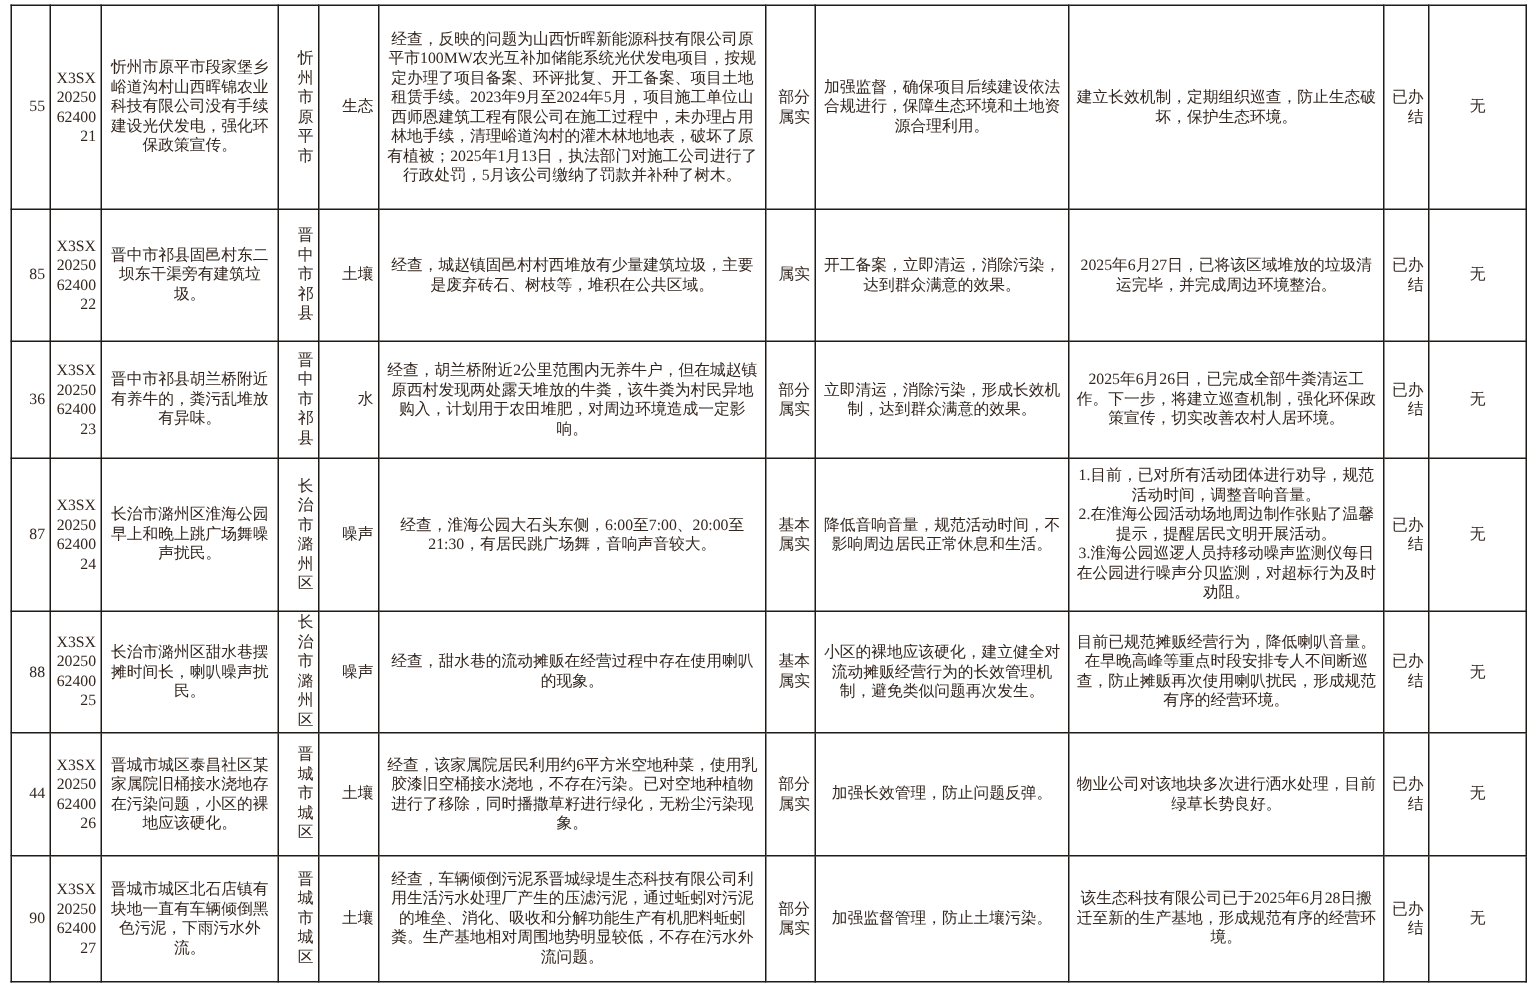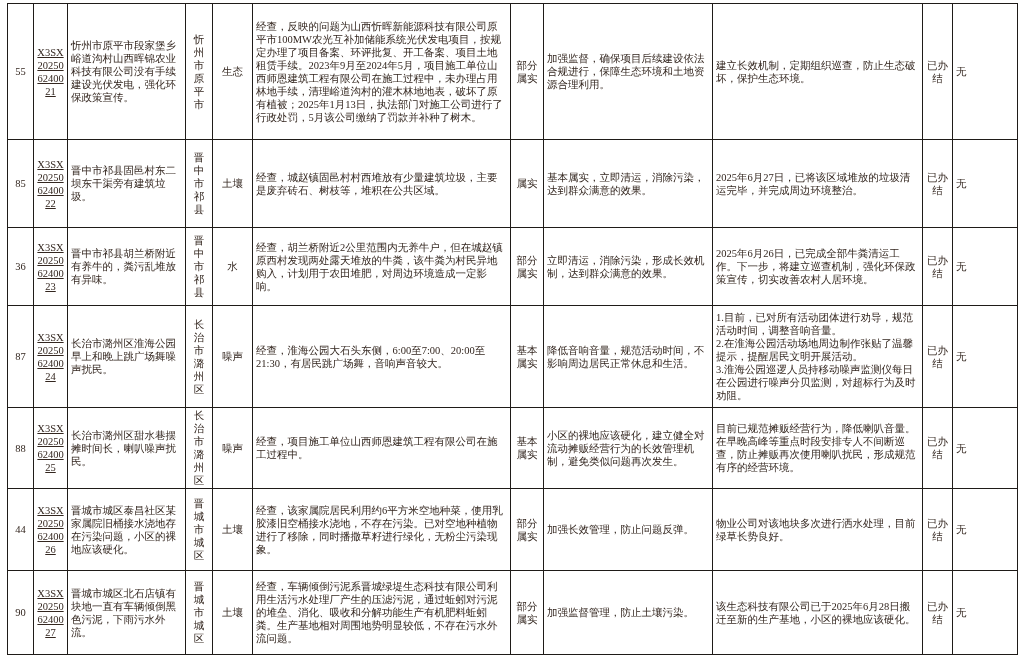--- a/index.html
+++ b/index.html
@@ -28,23 +28,23 @@
   table.report td {
     border: 1px solid #1f1b18;
     padding: 1px 3px;
     font-size: 10.5px;
     line-height: 13px;
     vertical-align: middle;
     white-space: pre-wrap;
     overflow: hidden;
     box-sizing: border-box;
   }
-  td.c { text-align: center; }
-  td.l { text-align: left; }
-  td.brk { word-break: break-all; text-decoration: underline; }
+  td.c { text-align: right; }
+  td.l { text-align: center; }
+  td.brk { word-break: break-all; }
   tr.r0 { height: 136px; }
   tr.r1 { height: 88px; }
   tr.r2 { height: 78px; }
   tr.r3 { height: 102px; }
   tr.r4 { height: 78px; }
   tr.r5 { height: 82px; }
   tr.r6 { height: 84px; }
 </style>
 </head>
 <body>
@@ -79,21 +79,21 @@
     <td class="l">无</td>
   </tr>
         <tr class="r1">
     <td class="c">85</td>
     <td class="c brk">X3SX202506240022</td>
     <td class="l">晋中市祁县固邑村东二坝东干渠旁有建筑垃圾。</td>
     <td class="c">晋中市祁县</td>
     <td class="c">土壤</td>
     <td class="l">经查，城赵镇固邑村村西堆放有少量建筑垃圾，主要是废弃砖石、树枝等，堆积在公共区域。</td>
     <td class="c">属实</td>
-    <td class="l">基本属实，立即清运，消除污染，达到群众满意的效果。</td>
+    <td class="l">开工备案，立即清运，消除污染，达到群众满意的效果。</td>
     <td class="l">2025年6月27日，已将该区域堆放的垃圾清运完毕，并完成周边环境整治。</td>
     <td class="c">已办结</td>
     <td class="l">无</td>
   </tr>
         <tr class="r2">
     <td class="c">36</td>
     <td class="c brk">X3SX202506240023</td>
     <td class="l">晋中市祁县胡兰桥附近有养牛的，粪污乱堆放有异味。</td>
     <td class="c">晋中市祁县</td>
     <td class="c">水</td>
@@ -118,21 +118,21 @@
 3.淮海公园巡逻人员持移动噪声监测仪每日在公园进行噪声分贝监测，对超标行为及时劝阻。</td>
     <td class="c">已办结</td>
     <td class="l">无</td>
   </tr>
         <tr class="r4">
     <td class="c">88</td>
     <td class="c brk">X3SX202506240025</td>
     <td class="l">长治市潞州区甜水巷摆摊时间长，喇叭噪声扰民。</td>
     <td class="c">长治市潞州区</td>
     <td class="c">噪声</td>
-    <td class="l">经查，项目施工单位山西师恩建筑工程有限公司在施工过程中。</td>
+    <td class="l">经查，甜水巷的流动摊贩在经营过程中存在使用喇叭的现象。</td>
     <td class="c">基本属实</td>
     <td class="l">小区的裸地应该硬化，建立健全对流动摊贩经营行为的长效管理机制，避免类似问题再次发生。</td>
     <td class="l">目前已规范摊贩经营行为，降低喇叭音量。在早晚高峰等重点时段安排专人不间断巡查，防止摊贩再次使用喇叭扰民，形成规范有序的经营环境。</td>
     <td class="c">已办结</td>
     <td class="l">无</td>
   </tr>
         <tr class="r5">
     <td class="c">44</td>
     <td class="c brk">X3SX202506240026</td>
     <td class="l">晋城市城区泰昌社区某家属院旧桶接水浇地存在污染问题，小区的裸地应该硬化。</td>
@@ -147,19 +147,19 @@
   </tr>
         <tr class="r6">
     <td class="c">90</td>
     <td class="c brk">X3SX202506240027</td>
     <td class="l">晋城市城区北石店镇有块地一直有车辆倾倒黑色污泥，下雨污水外流。</td>
     <td class="c">晋城市城区</td>
     <td class="c">土壤</td>
     <td class="l">经查，车辆倾倒污泥系晋城绿堤生态科技有限公司利用生活污水处理厂产生的压滤污泥，通过蚯蚓对污泥的堆垒、消化、吸收和分解功能生产有机肥料蚯蚓粪。生产基地相对周围地势明显较低，不存在污水外流问题。</td>
     <td class="c">部分属实</td>
     <td class="l">加强监督管理，防止土壤污染。</td>
-    <td class="l">该生态科技有限公司已于2025年6月28日搬迁至新的生产基地，小区的裸地应该硬化。</td>
+    <td class="l">该生态科技有限公司已于2025年6月28日搬迁至新的生产基地，形成规范有序的经营环境。</td>
     <td class="c">已办结</td>
     <td class="l">无</td>
   </tr>
       </tbody>
   </table>
 </div>
 
 </body></html>

